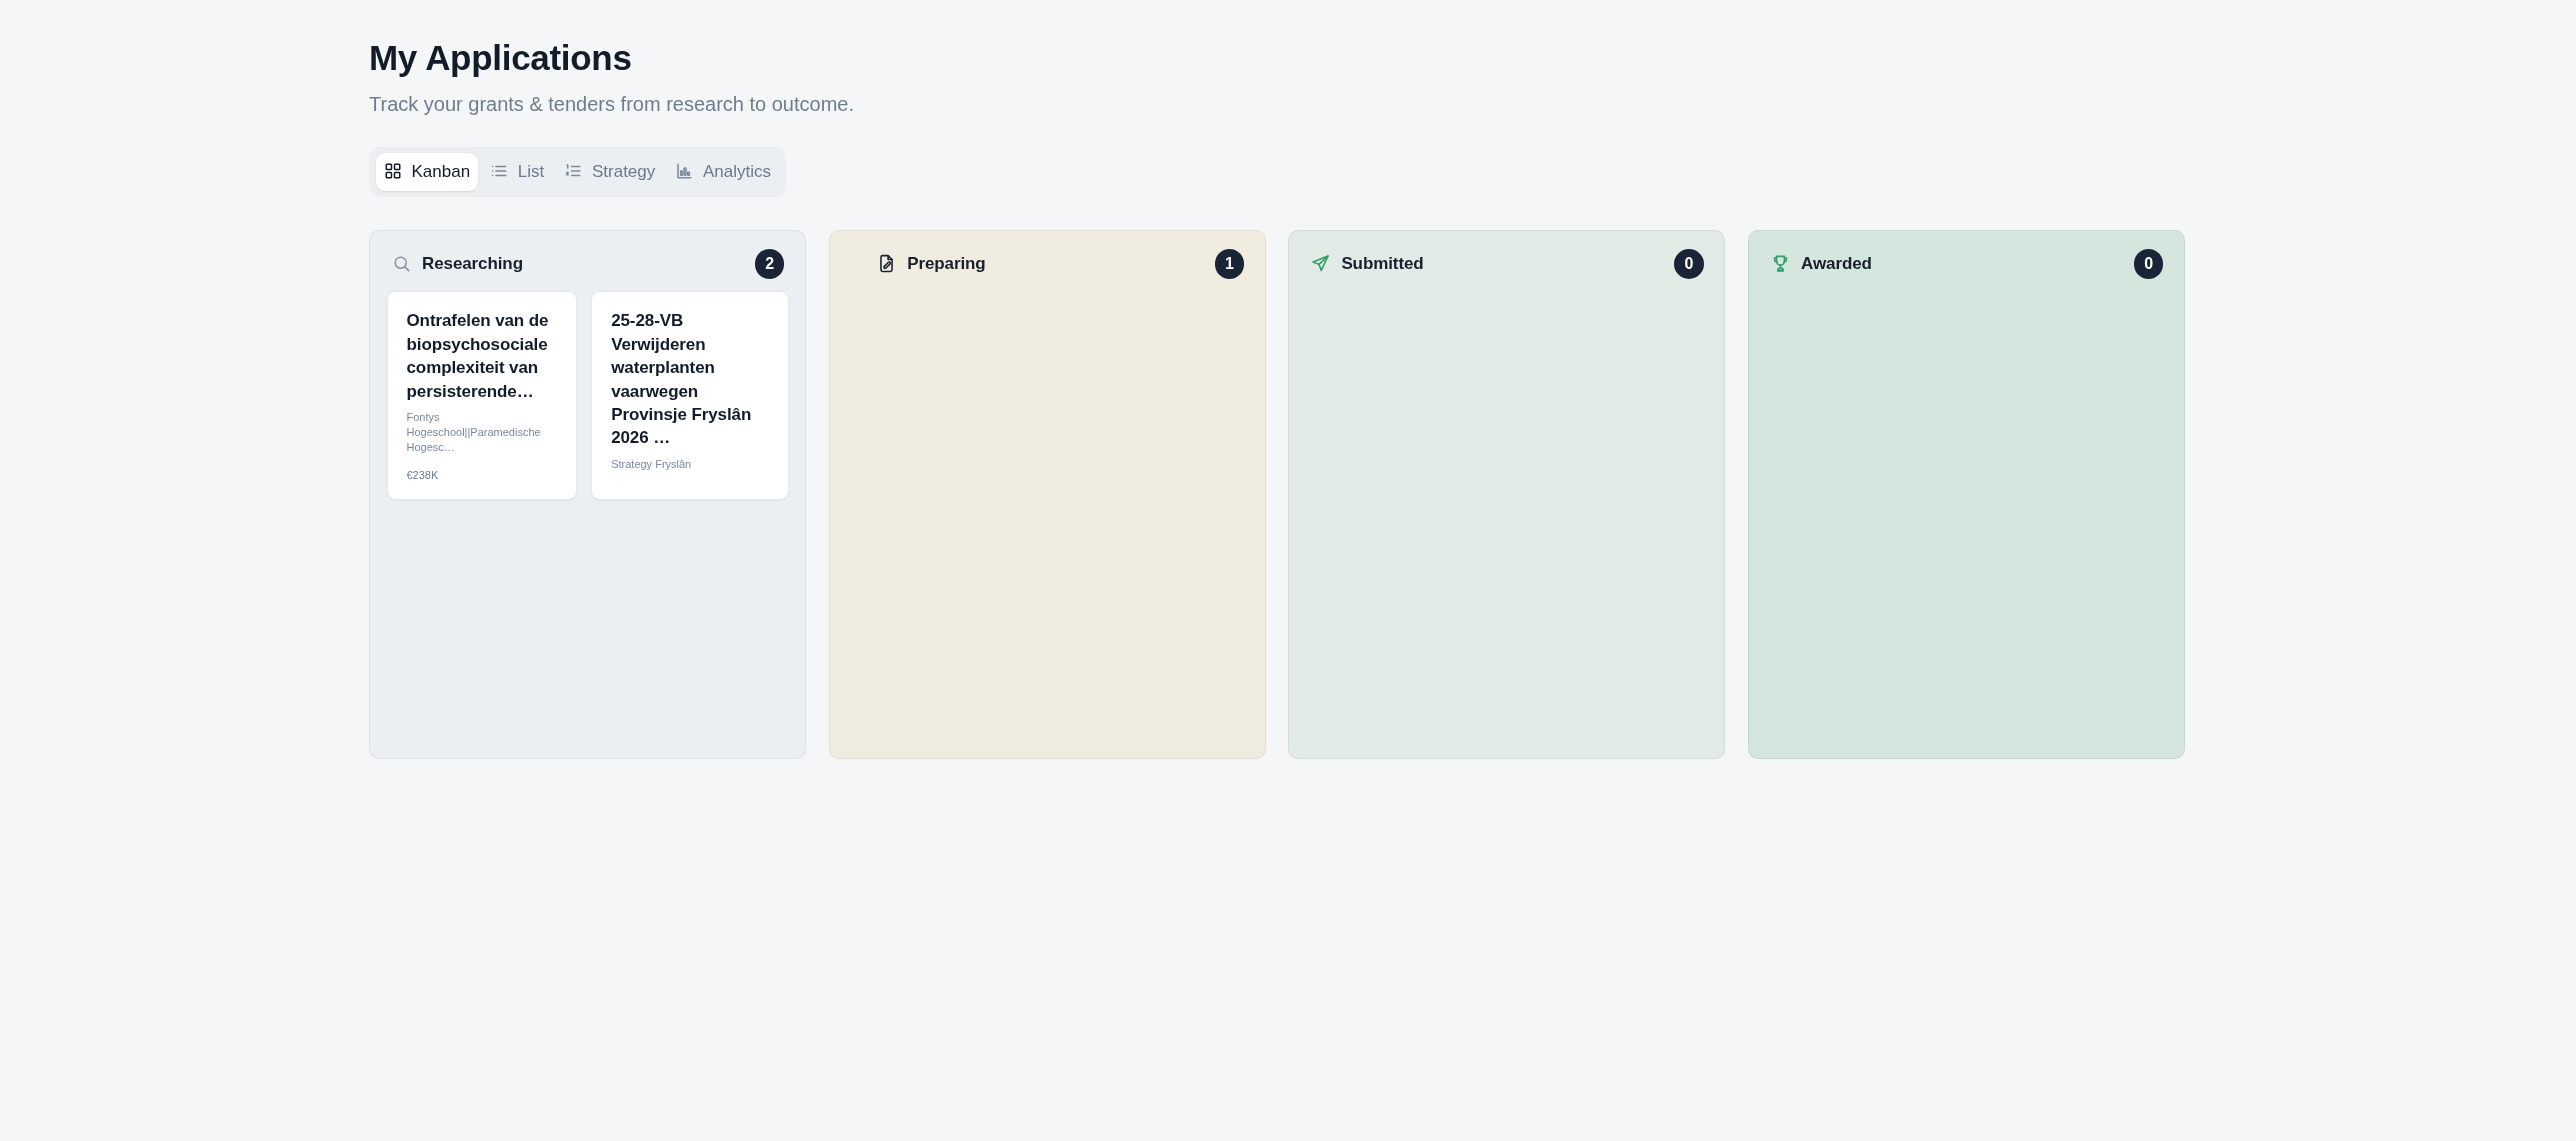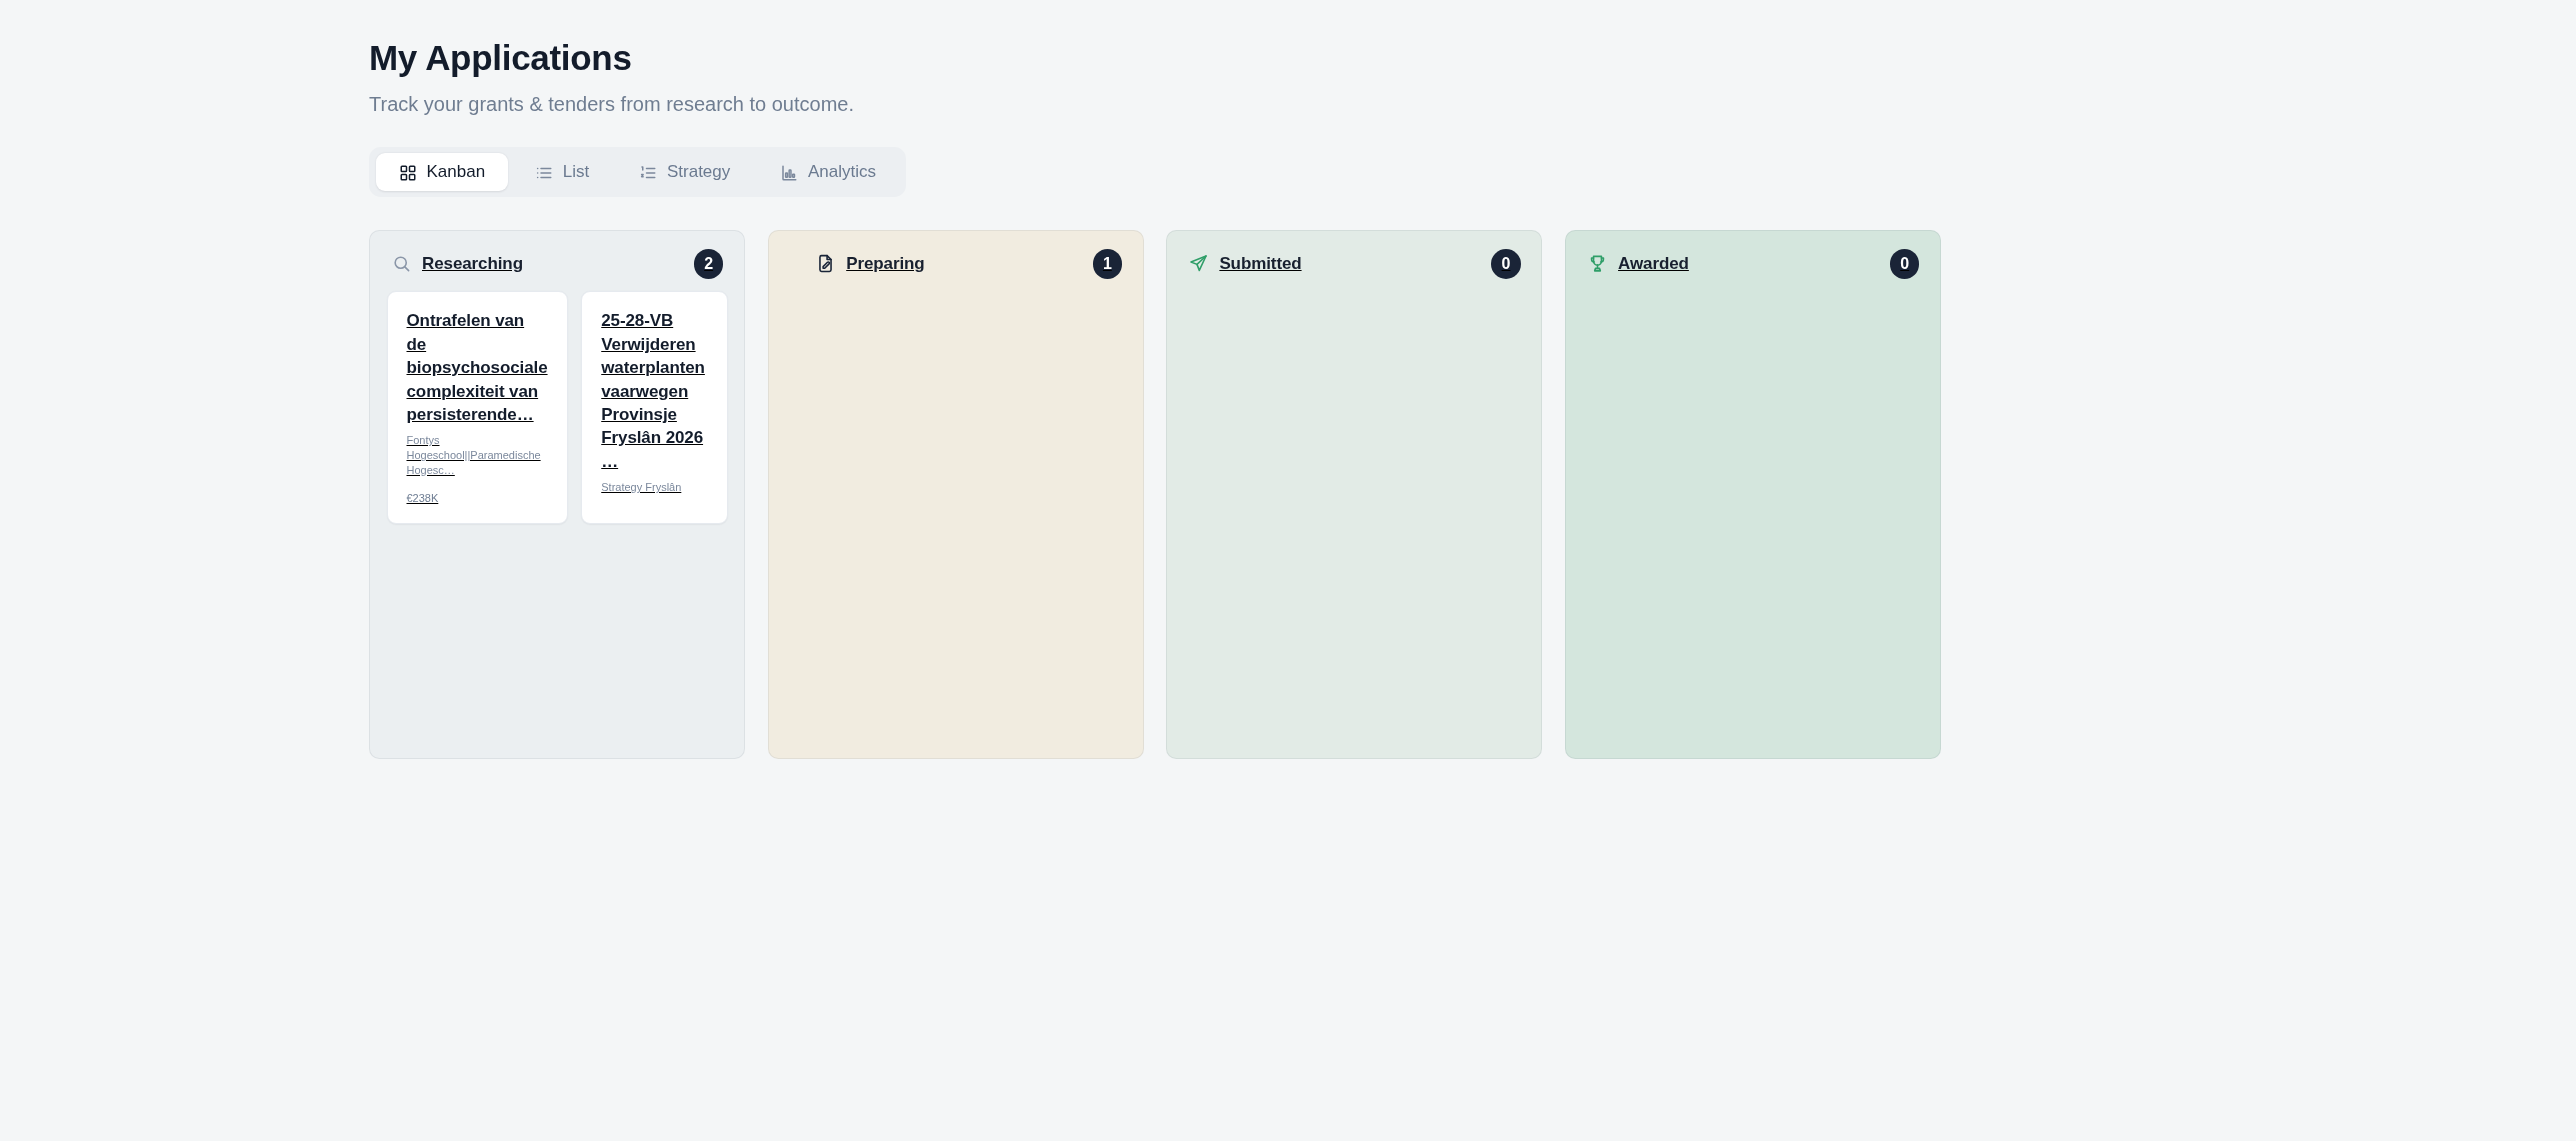--- a/index.html
+++ b/index.html
@@ -42,23 +42,23 @@
     display: inline-flex;
     align-items: center;
     background: #eceff2;
     border-radius: 11.7px;
     padding: 6.2px 6.9px;
     gap: 4.1px;
     margin-bottom: 33px;
   }
   .tab {
     display: flex;
-    align-items: flex-end;
+    align-items: flex-start;
     gap: 9.6px;
-    padding: 9px 23px;
+    padding: 9px 8px;
     border-radius: 9px;
     font-size: 17px;
     color: #6b7a90;
     font-weight: 400;
     white-space: nowrap;
     cursor: pointer;
     background: transparent;
     border: none;
   }
   .tab.active {
@@ -75,27 +75,26 @@
   }
   .tab svg { display: block; }
 
   
   .board {
     display: flex;
     gap: 22.7px;
     align-items: flex-start;
   }
   .column {
-    width: 376px;
+    width: 437px;
     min-height: 529px;
     border-radius: 10.3px;
     box-sizing: border-box;
     padding: 16.5px 16.5px 18px 16.5px;
     border: 0.7px solid rgba(17,30,55,0.065);
-    text-decoration: underline;
   }
   .col-header {
     display: flex;
     align-items: center;
     height: 32px;
     margin-bottom: 11.7px;
     padding: 0 4.1px 0 5.5px;
   }
   .col-icon {
     width: 19px;

